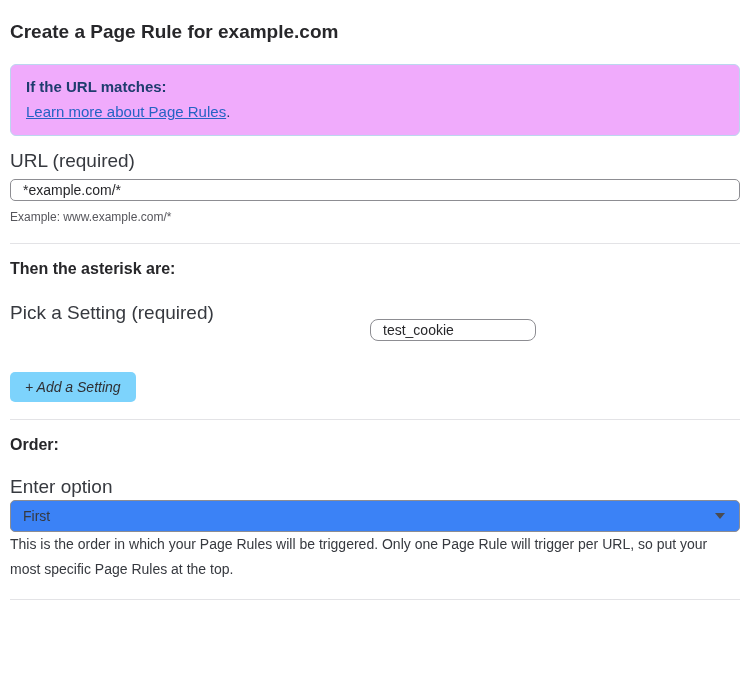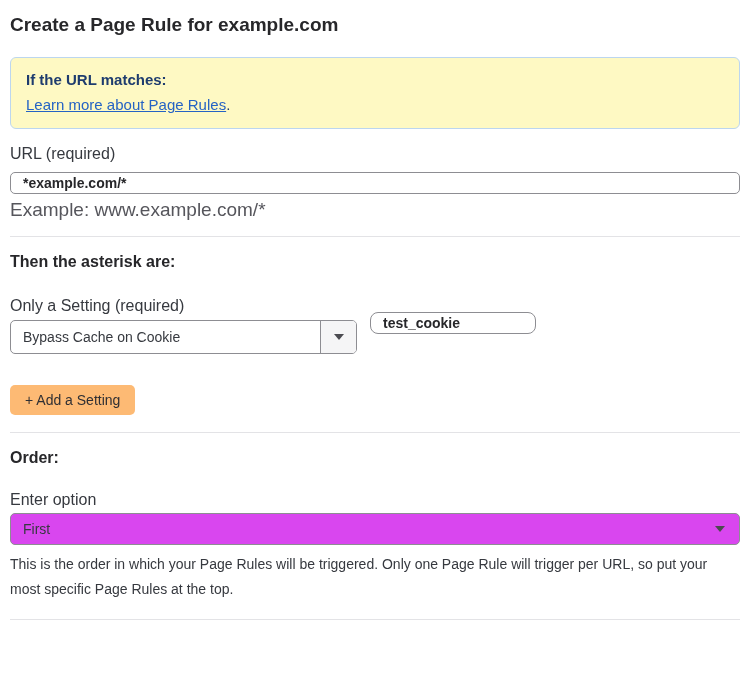--- a/index.html
+++ b/index.html
@@ -5,66 +5,65 @@
   * { box-sizing: border-box; margin: 0; padding: 0; }
   html, body { width: 750px; height: 688px; }
   body {
     font-family: "Liberation Sans", sans-serif;
     background: #ffffff;
     color: #27272a;
     padding: 0 10px;
     overflow: hidden;
   }
   .page-title {
-    margin-top: 13px;
+    margin-top: 20px;
     font-size: 19px;
     line-height: 23px;
     font-weight: bold;
     color: #27272a;
   }
   .info-box {
     margin-top: 21px;
-    background: #fef9c3;
+    background: #f0abfc;
     border: 1px solid #bcd6ef;
     border-radius: 6px;
     padding: 9px 15px 11px;
     font-size: 15px;
     line-height: 25px;
     color: #1e3c6e;
   }
   .info-heading { font-weight: bold; }
   .info-link {
     color: #2563c4;
     text-decoration: underline;
     cursor: pointer;
   }
   .field-label {
-    font-size: 16px;
+    font-size: 19px;
     line-height: 15px;
     color: #36393f;
   }
   .url-label { margin-top: 17px; }
   .text-input {
     display: block;
     width: 100%;
     height: 20px;
     border: 1px solid #8d8d92;
     border-radius: 5px;
     padding: 10px 12px;
     font-family: "Liberation Sans", sans-serif;
     font-size: 14px;
     color: #27272a;
     background: #fff;
     outline: none;
-    font-weight: bold;
   }
   .url-input { margin-top: 11px; }
   .helper-text {
     margin-top: 7px;
-    font-size: 19px;
+    font-size: 12px;
     line-height: 18px;
     color: #56565c;
   }
   hr.divider {
     border: 0;
     border-top: 1px solid #e3e3e6;
     margin: 17px 0 0;
   }
   .section-heading {
     margin-top: 15px;
@@ -116,40 +115,39 @@
     align-items: center;
     justify-content: center;
     height: 30px;
     padding: 0 15px;
     border: none;
     border-radius: 5px;
     font-family: "Liberation Sans", sans-serif;
     font-size: 14px;
     cursor: pointer;
   }
-  .btn-gray { background: #fdba74; color: #2f2f33; }
+  .btn-gray { background: #7dd3fc; color: #2f2f33; font-style: italic; }
   .add-setting-btn { margin-top: 31px; }
   .order-label { margin-top: 25px; }
   .order-select {
     margin-top: 6px;
     position: relative;
     display: flex;
     align-items: center;
     height: 32px;
     border: 1px solid #8d8d92;
     border-radius: 5px;
-    background: #d946ef;
+    background: #3b82f6;
     cursor: pointer;
     padding: 0 12px;
     font-size: 14px;
     color: #36393f;
   }
   .order-select .tri-down { position: absolute; right: 14px; }
   .order-helper {
-    margin-top: 7px;
     font-size: 14px;
     line-height: 25px;
     color: #36393f;
     max-width: 732px;
   }
 </style>
 </head>
 <body>
 
 
@@ -166,27 +164,21 @@
 <div class="field-label url-label">URL (required)</div>
 <input class="text-input url-input" type="text" value="*example.com/*" style="">
 <div class="helper-text">Example: www.example.com/*</div>
 
 <hr class="divider">
 
 <h2 class="section-heading">Then the asterisk are:</h2>
 
 <div class="settings-row">
   <div class="setting-col">
-    <div class="field-label">Only a Setting (required)</div>
-    <div class="select-box">
-      <span class="select-text">Bypass Cache on Cookie</span>
-      <span class="select-arrow-seg">
-        <span class="tri-down"></span>
-      </span>
-    </div>
+    <div class="field-label">Pick a Setting (required)</div>
   </div>
   <div class="value-col">
     <input class="text-input value-input" type="text" value="test_cookie" style="">
   </div>
 </div>
 
 <button class="btn btn-gray add-setting-btn">+ Add a Setting</button>
 
 <hr class="divider">
 

